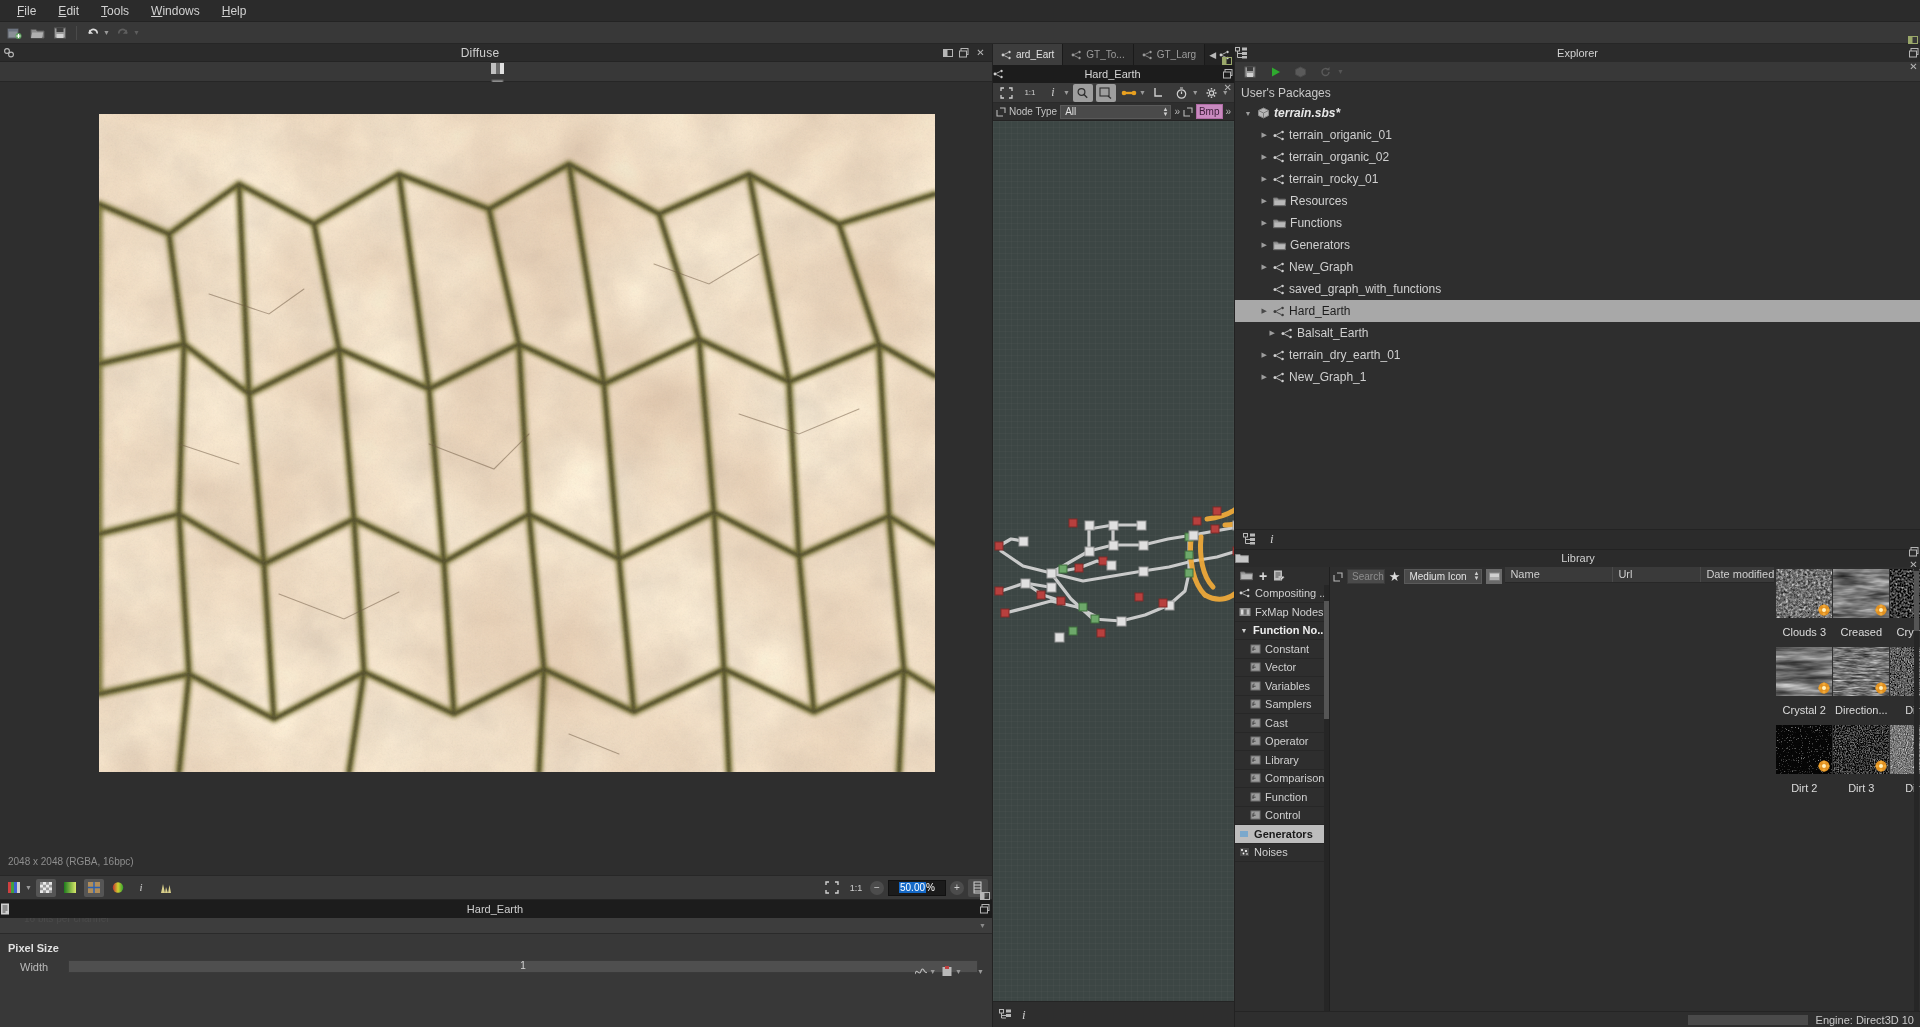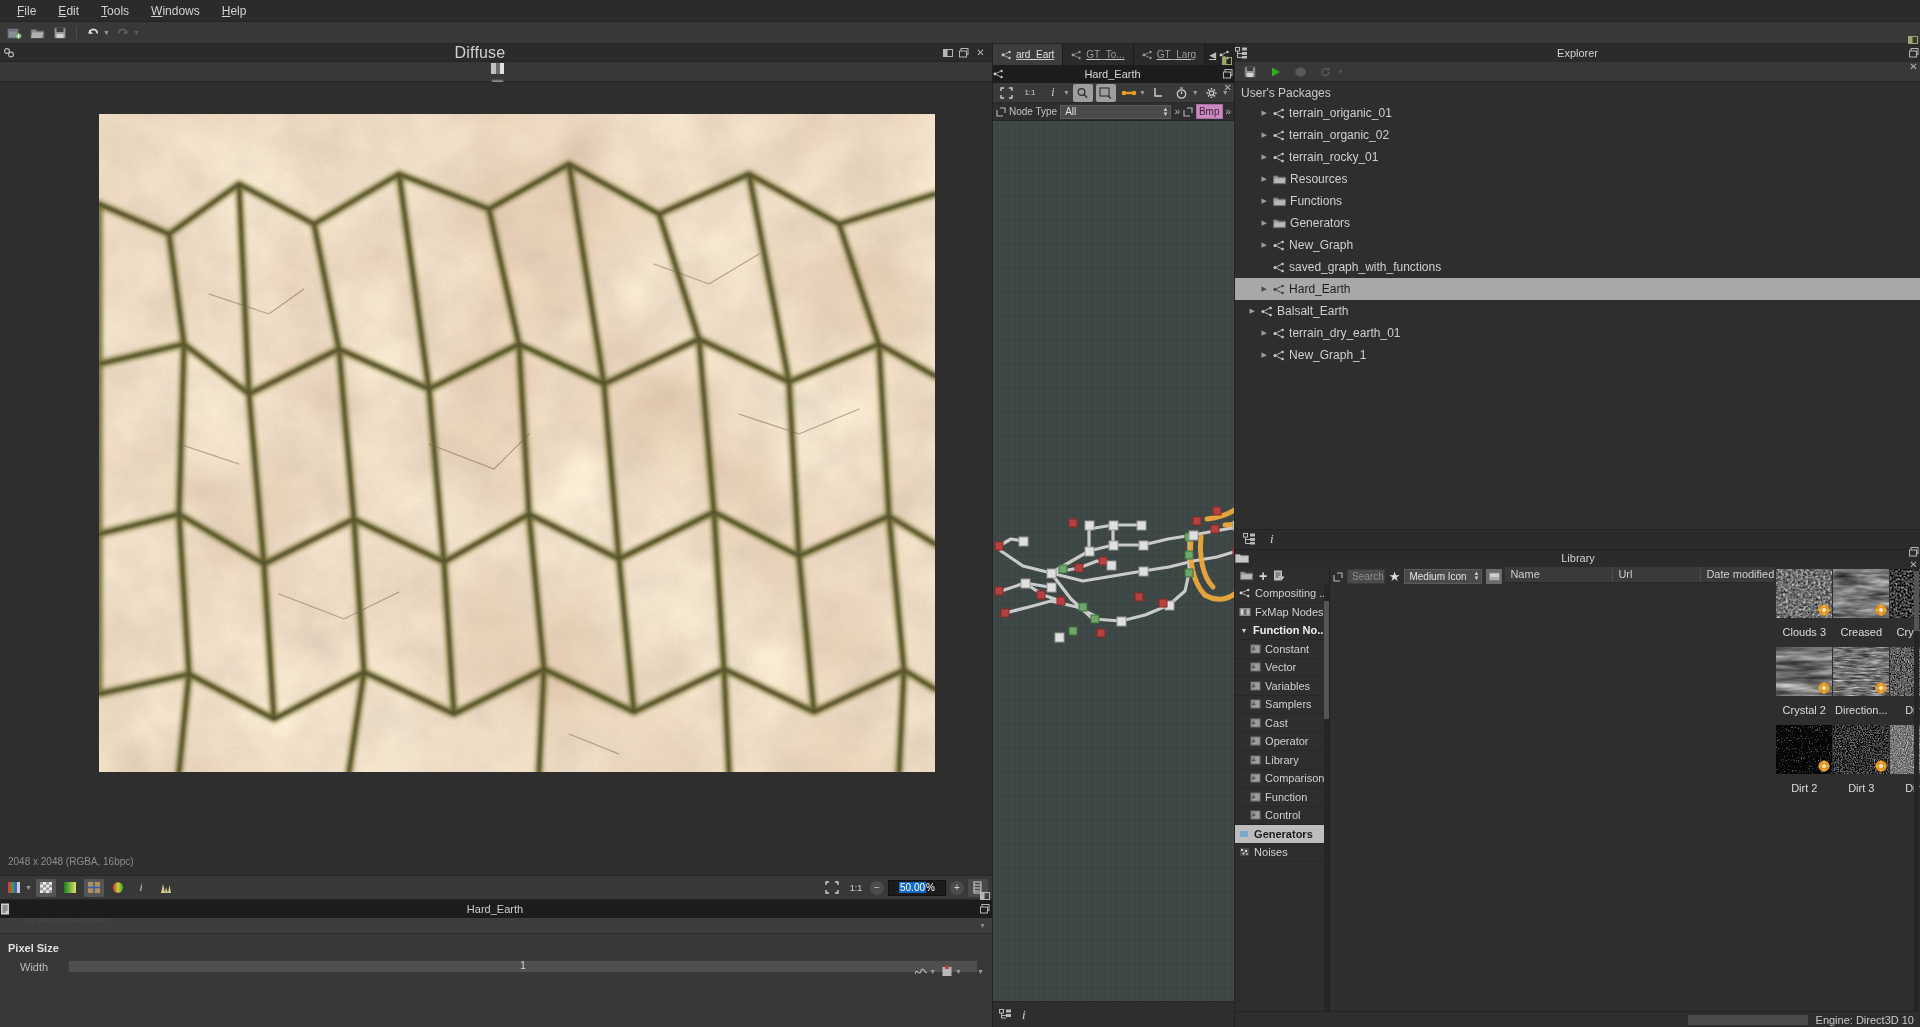--- a/index.html
+++ b/index.html
@@ -23,21 +23,21 @@
   .tsep{width:1px;height:14px;background:#4a4a4a;margin:0 3px;}
   .tcaret{font-size:7px;color:#9a9a9a;margin-left:-3px;}
 
   
   .body{position:absolute;top:44px;left:0;right:0;bottom:0;display:flex;}
 
   
   .leftcol{width:1265px;display:flex;flex-direction:column;background:#2e2e2e;}
   .panelhdr{height:18px;background:#2b2b2b;display:flex;align-items:center;position:relative;border-bottom:1px solid #242424;}
   .panelhdr .hicon{width:18px;display:flex;align-items:center;justify-content:center;}
-  .panelhdr .htitle{flex:1;text-align:center;font-size:16px;color:#cfcfcf;letter-spacing:.2px;}
+  .panelhdr .htitle{flex:1;text-align:center;font-size:12px;color:#cfcfcf;letter-spacing:.2px;}
   .panelhdr .hbtns{display:flex;align-items:center;gap:3px;padding-right:5px;}
   .hbtn{width:13px;height:13px;display:flex;align-items:center;justify-content:center;color:#b5b5b5;font-size:10px;cursor:default;}
 
   .viewtoolbar{height:20px;background:#383838;display:flex;align-items:center;padding-left:4px;gap:4px;border-bottom:1px solid #262626;flex-direction:column;}
   .viewcanvas{flex:1;position:relative;background:#2e2e2e;overflow:hidden;}
   .texwrap{position:absolute;left:99px;top:32px;width:836px;height:658px;overflow:hidden;border:0;}
   .dimslabel{position:absolute;left:8px;bottom:8px;font-size:10px;color:#8e8e8e;}
 
   .bottombar{height:24px;background:#383838;display:flex;align-items:center;padding:0 4px;gap:4px;border-top:1px solid #272727;}
   .bottombar .spacer{flex:1;}
@@ -56,21 +56,21 @@
   .propbody{flex:1;padding-top:8px;position:relative;}
   .propgroup{font-weight:bold;font-size:11px;color:#e0e0e0;padding-left:8px;margin-bottom:6px;}
   .proprow{display:flex;align-items:center;padding-left:20px;padding-right:14px;gap:8px;}
   .proplabel{width:40px;font-size:11px;color:#bbb;}
   .propslider{flex:1;height:13px;background:#4f4f4f;border:1px solid #3a3a3a;position:relative;}
   .propslider span{position:absolute;left:50%;top:-1px;transform:translateX(-50%);font-size:10px;color:#d6d6d6;}
   .propicons{position:absolute;right:8px;top:32px;display:flex;gap:5px;align-items:center;}
 
   
   .midcol{width:266px;display:flex;flex-direction:column;background:#2b2b2b;border-left:1px solid #222;}
-  .tabstrip{height:21px;background:#232323;display:flex;align-items:stretch;text-decoration:underline;}
+  .tabstrip{height:21px;background:#232323;display:flex;align-items:stretch;}
   .gtab{display:flex;align-items:center;gap:4px;padding:0 8px;font-size:10px;color:#9c9c9c;border-right:1px solid #1a1a1a;background:#2a2a2a;cursor:default;white-space:nowrap;}
   .gtab.active{background:#3d3d3d;color:#e2e2e2;}
   .tabnav{display:flex;align-items:center;gap:3px;padding:0 4px;background:#232323;}
   .graphhdr{height:18px;background:#1c1c1c;display:flex;align-items:center;position:relative;}
   .graphhdr .gtitle{flex:1;text-align:center;font-size:11px;color:#d6d6d6;}
   .graphtb{height:20px;background:#3a3a3a;display:flex;align-items:center;gap:3px;padding-left:4px;border-bottom:1px solid #2a2a2a;}
   .filterbar{height:18px;background:#2e2e2e;display:flex;align-items:center;gap:3px;padding:0 3px;border-bottom:1px solid #232323;}
   .nodetype-lbl{font-size:10px;color:#c4c4c4;white-space:nowrap;}
   .nodetype-sel{flex:1;height:14px;background:#4a4a4a;border:1px solid #5a5a5a;display:flex;align-items:center;padding-left:4px;font-size:10px;color:#e0e0e0;position:relative;}
   .spin{position:absolute;right:2px;top:1px;font-size:6px;line-height:5px;color:#d0d0d0;text-align:center;}
@@ -759,20 +759,30 @@
               <path d="M10 6a3.5 3.5 0 1 1-1.2-2.6" fill="none" stroke="#5a5a5a" stroke-width="1.4"></path>
               <path d="M10.5 1v3.2H7.3z" fill="#5a5a5a"></path>
             </svg>
         </div>
         <div class="tcaret" style="color:#555">▼</div>
       </div>
 
       <div class="exptree">
         <div class="pkgroot">User's Packages</div>
 
+        <div class="trow root" style="padding-left:8px">
+          <span class="tarrow">▼</span>
+          <span>
+            <svg width="13" height="12" viewBox="0 0 13 12">
+                <path d="M1.5 3.5L6.5 1l5 2.5v5L6.5 11l-5-2.5z" fill="#b8b8b8" stroke="#8a8a8a"></path>
+                <path d="M1.5 3.5L6.5 6l5-2.5M6.5 6v5" fill="none" stroke="#7a7a7a"></path>
+              </svg>
+          </span>
+          <span>terrain.sbs*</span>
+        </div>
 
         <div class="trow" style="padding-left:24px">
           <span class="tarrow">▶</span>
           <span>
             <svg width="12" height="11" viewBox="0 0 12 11">
                 <circle cx="2" cy="5.5" r="1.5" fill="#cfcfcf"></circle>
                 <circle cx="9.5" cy="2" r="1.3" fill="#cfcfcf"></circle>
                 <circle cx="9.5" cy="9" r="1.3" fill="#cfcfcf"></circle>
                 <path d="M3.4 4.8l4.6-2.2M3.4 6.2l4.6 2.2" stroke="#cfcfcf" stroke-width=".9"></path>
               </svg>
@@ -871,21 +881,21 @@
             <svg width="12" height="11" viewBox="0 0 12 11">
                 <circle cx="2" cy="5.5" r="1.5" fill="#3a3a3a"></circle>
                 <circle cx="9.5" cy="2" r="1.3" fill="#3a3a3a"></circle>
                 <circle cx="9.5" cy="9" r="1.3" fill="#3a3a3a"></circle>
                 <path d="M3.4 4.8l4.6-2.2M3.4 6.2l4.6 2.2" stroke="#3a3a3a" stroke-width=".9"></path>
               </svg>
           </span>
           <span>Hard_Earth</span>
         </div>
 
-        <div class="trow" style="padding-left:12px">
+        <div class="trow" style="padding-left:32px">
           <span class="tarrow">▶</span>
           <span>
             <svg width="12" height="11" viewBox="0 0 12 11">
                 <circle cx="2" cy="5.5" r="1.5" fill="#cfcfcf"></circle>
                 <circle cx="9.5" cy="2" r="1.3" fill="#cfcfcf"></circle>
                 <circle cx="9.5" cy="9" r="1.3" fill="#cfcfcf"></circle>
                 <path d="M3.4 4.8l4.6-2.2M3.4 6.2l4.6 2.2" stroke="#cfcfcf" stroke-width=".9"></path>
               </svg>
           </span>
           <span>Balsalt_Earth</span>

